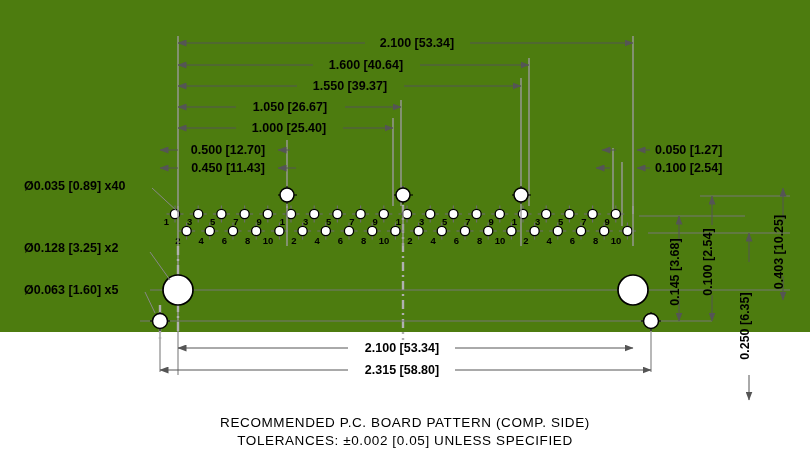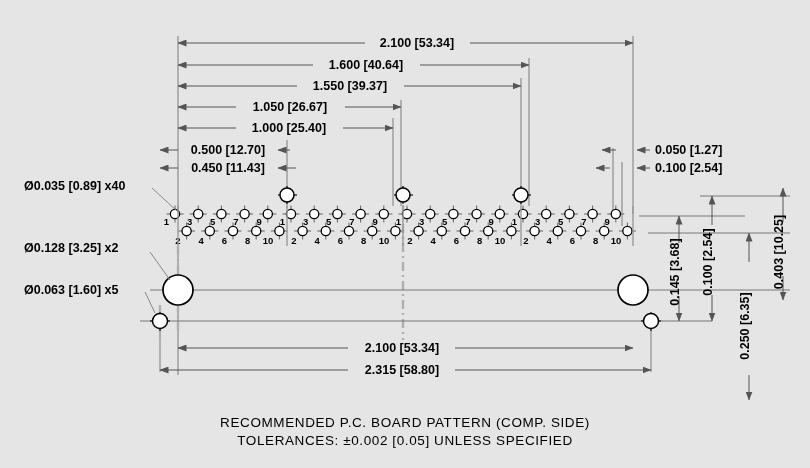--- a/index.html
+++ b/index.html
@@ -1,19 +1,19 @@
 <!DOCTYPE html>
 <html><head>
 <meta charset="utf-8">
 <title>PCB Pattern Drawing</title>
 <style>
   html,body{margin:0;padding:0;background:#ffffff;}
   body{width:810px;height:468px;overflow:hidden;
        font-family:"Liberation Sans","DejaVu Sans",sans-serif;}
-  #stage{position:relative;width:810px;height:468px;background:#e5e5e5;}
+  #stage{position:relative;width:810px;height:332px;background:#4d7c0f;}
   svg#drawing{position:absolute;left:0;top:0;width:810px;height:468px;}
   .dimtext{font-family:"Liberation Sans","DejaVu Sans",sans-serif;
            font-size:12.5px;font-weight:bold;fill:#000;}
   .pinnum{font-family:"Liberation Sans","DejaVu Sans",sans-serif;
           font-size:9.5px;font-weight:bold;fill:#000;}
   .calltext{font-family:"Liberation Sans","DejaVu Sans",sans-serif;
             font-size:12.5px;font-weight:bold;fill:#000;}
   .notetext{font-family:"Liberation Sans","DejaVu Sans",sans-serif;
             font-size:13.5px;font-weight:normal;fill:#000;letter-spacing:0.6px;}
   .dimline{stroke:#555;stroke-width:1;fill:none;}

